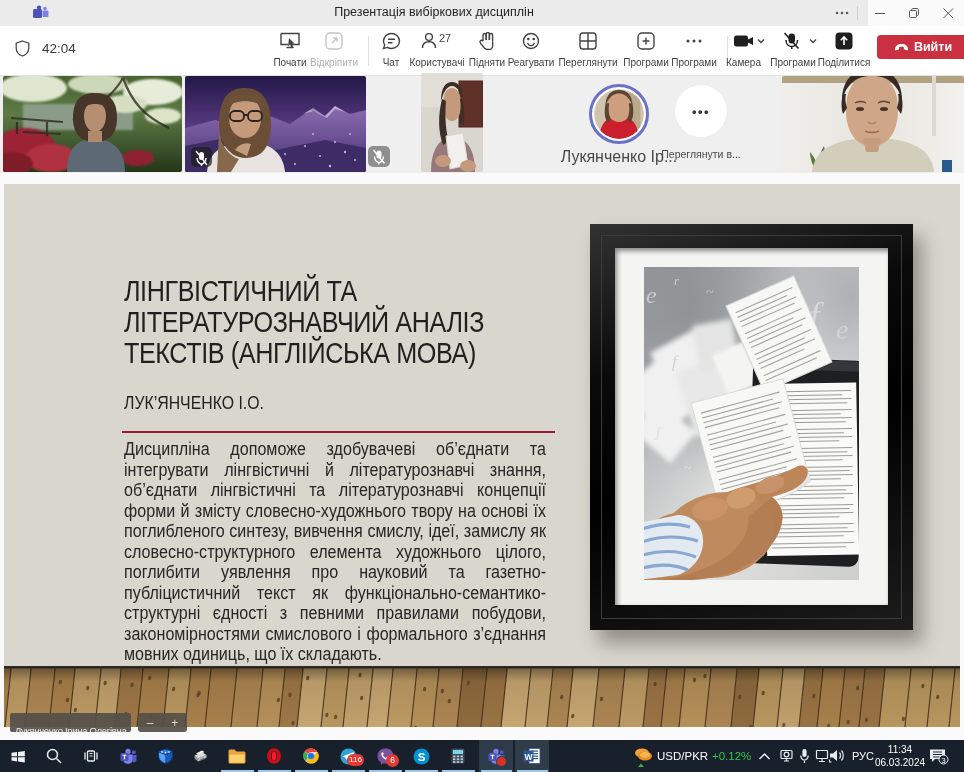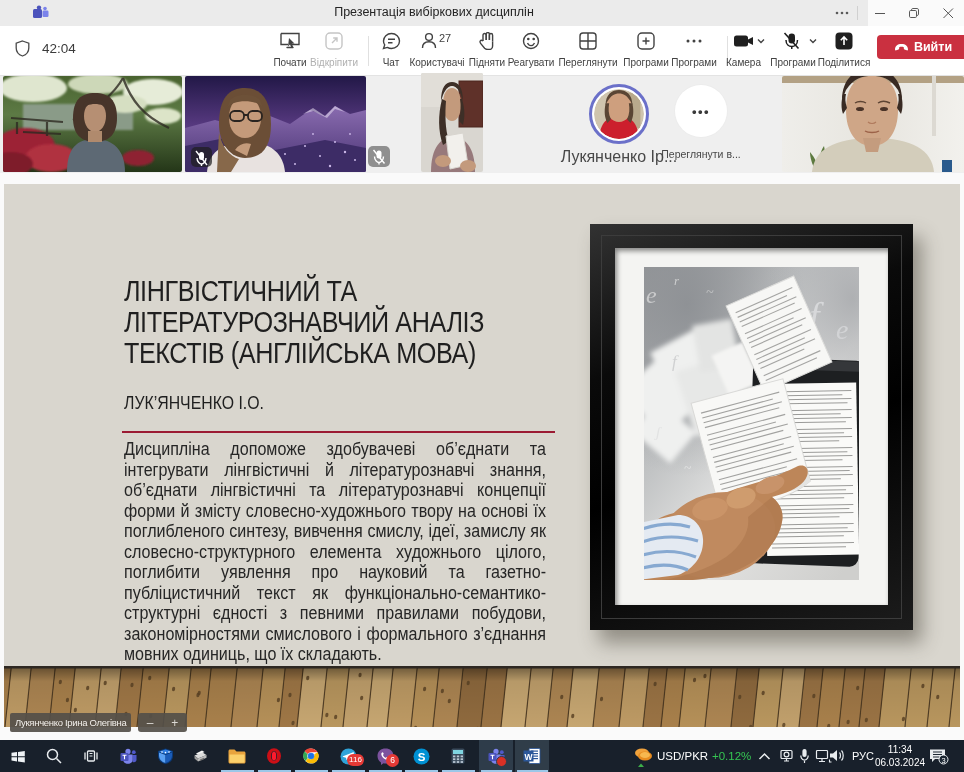--- a/index.html
+++ b/index.html
@@ -40,21 +40,21 @@
   
   #frame { position:absolute; left:586px; top:40px; width:323px; height:406px;
            background:linear-gradient(160deg,#323232 0%,#0a0a0a 30%,#000 55%,#1c1c1c 100%);
            box-shadow:9px 13px 18px rgba(60,55,45,0.45); }
   #frame .bevel { position:absolute; left:11px; top:11px; right:11px; bottom:11px; border:1px solid #3c3c3c; }
   #mat { position:absolute; left:25px; top:24px; width:273px; height:357px; background:#f4f4f2;
          box-shadow:inset 2px 3px 5px rgba(0,0,0,0.45); }
   #photo { position:absolute; left:29px; top:19px; }
 
   
-  #nametag { position:absolute; left:10px; top:536px; height:19px; background:rgba(84,79,73,0.92); color:#f2efeb; font-size:9.5px; line-height:19px; padding:0 5px; border-radius:2px; letter-spacing:-0.3px; }
+  #nametag { position:absolute; left:10px; top:536px; height:19px; background:rgba(84,79,73,0.92); color:#f2efeb; font-size:9.5px; line-height:19px; padding:8px 5px; border-radius:2px; letter-spacing:-0.3px; }
   #zoomctl { position:absolute; left:138px; top:536px; width:49px; height:19px; background:rgba(84,79,73,0.92); border-radius:3px; color:#dcd9d5; font-size:12px; display:flex; align-items:center; justify-content:space-around; }
 
   
   #taskbar { position:absolute; left:0; top:740px; width:964px; height:32px; background:#18202b; }
   .tico { position:absolute; top:0; width:36px; height:32px; display:flex; align-items:center; justify-content:center;text-decoration:underline; }
   .tico svg { display:block; }
   .underline { position:absolute; bottom:0; height:2px; background:#9cc7e8; }
   .tray { position:absolute; top:0; height:32px; color:#fff; }
 </style>
 </head>

